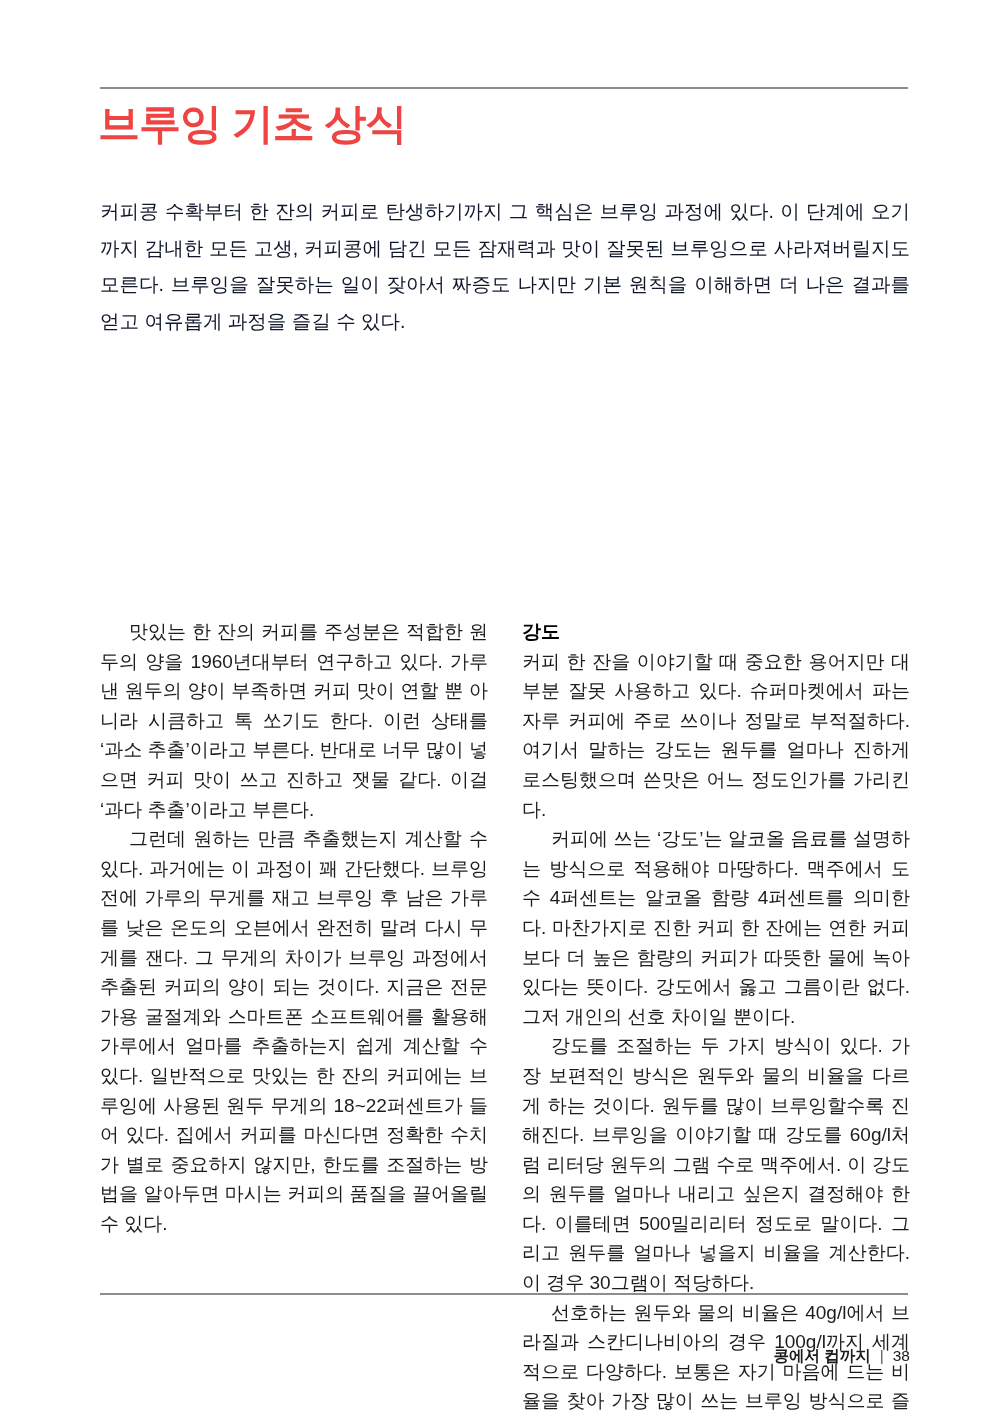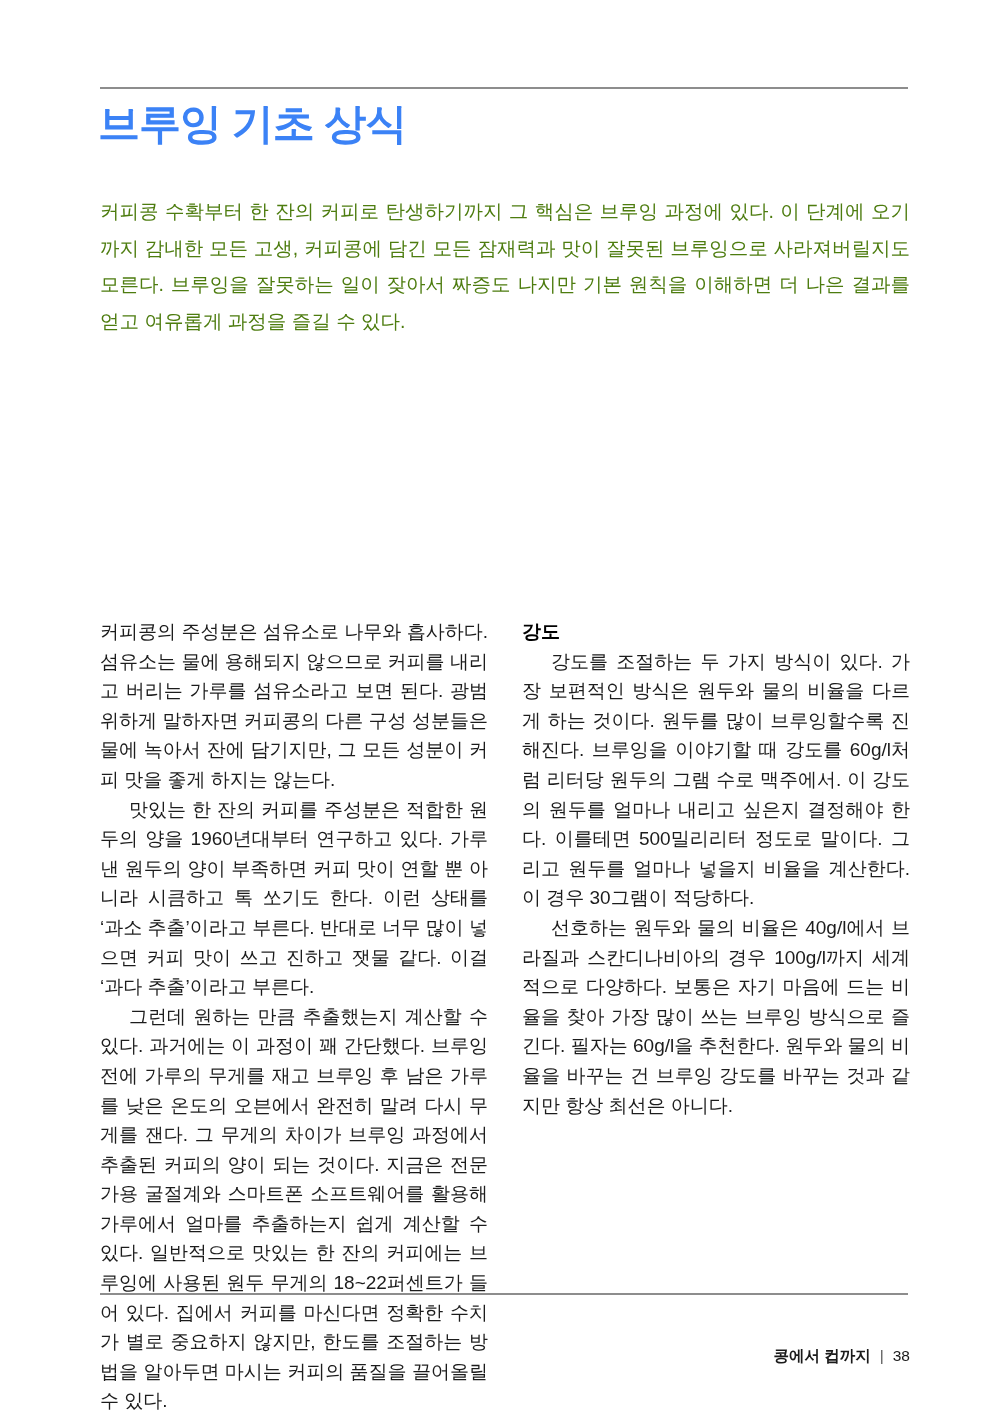--- a/index.html
+++ b/index.html
@@ -27,33 +27,33 @@
   .rule-bottom { top: 1293px; }
 
   .page-title {
     position: absolute;
     left: 98px;
     top: 99px;
     font-size: 42px;
     line-height: 50px;
     font-weight: 700;
     letter-spacing: -1px;
-    color: #3b82f6;
+    color: #ef4444;
   }
 
   .intro {
     position: absolute;
     left: 100px;
     top: 193px;
     width: 810px;
     font-size: 19.5px;
     line-height: 36.5px;
     font-weight: 500;
     text-align: justify;
-    color: #4d7c0f;
+    color: #0f172a;
     word-break: break-all;
   }
 
   .columns {
     position: absolute;
     left: 100px;
     top: 617px;
     width: 810px;
     display: flex;
     gap: 34px;
@@ -95,27 +95,28 @@
 
   <div class="rule rule-top"></div>
 
   <h1 class="page-title">브루잉 기초 상식</h1>
 
   <p class="intro">커피콩 수확부터 한 잔의 커피로 탄생하기까지 그 핵심은 브루잉 과정에 있다. 이 단계에 오기까지 감내한 모든 고생, 커피콩에 담긴 모든 잠재력과 맛이 잘못된 브루잉으로 사라져버릴지도 모른다. 브루잉을 잘못하는 일이 잦아서 짜증도 나지만 기본 원칙을 이해하면 더 나은 결과를 얻고 여유롭게 과정을 즐길 수 있다.</p>
 
   <div class="columns">
 
     <div class="column">
-      <p>커피콩의 주성분은 섬유소로 나무와 흡사하다. 섬유소는 물에 용해되지 않으므로 커피를 내리고 버리는 가루를 섬유소라고 보면 된다. 광범위하게 말하자면 커피콩의 다른 구성 성분들은 물에 녹아서 잔에 담기지만, 그 모든 성분이 커피 맛을 좋게 하지는 않는다.</p>
       <p class="indent">맛있는 한 잔의 커피를 주성분은 적합한 원두의 양을 1960년대부터 연구하고 있다. 가루 낸 원두의 양이 부족하면 커피 맛이 연할 뿐 아니라 시큼하고 톡 쏘기도 한다. 이런 상태를 ‘과소 추출’이라고 부른다. 반대로 너무 많이 넣으면 커피 맛이 쓰고 진하고 잿물 같다. 이걸 ‘과다 추출’이라고 부른다.</p>
       <p class="indent">그런데 원하는 만큼 추출했는지 계산할 수 있다. 과거에는 이 과정이 꽤 간단했다. 브루잉 전에 가루의 무게를 재고 브루잉 후 남은 가루를 낮은 온도의 오븐에서 완전히 말려 다시 무게를 잰다. 그 무게의 차이가 브루잉 과정에서 추출된 커피의 양이 되는 것이다. 지금은 전문가용 굴절계와 스마트폰 소프트웨어를 활용해 가루에서 얼마를 추출하는지 쉽게 계산할 수 있다. 일반적으로 맛있는 한 잔의 커피에는 브루잉에 사용된 원두 무게의 18~22퍼센트가 들어 있다. 집에서 커피를 마신다면 정확한 수치가 별로 중요하지 않지만, 한도를 조절하는 방법을 알아두면 마시는 커피의 품질을 끌어올릴 수 있다.</p>
     </div>
 
     <div class="column">
       <div class="column-heading">강도</div>
+      <p>커피 한 잔을 이야기할 때 중요한 용어지만 대부분 잘못 사용하고 있다. 슈퍼마켓에서 파는 자루 커피에 주로 쓰이나 정말로 부적절하다. 여기서 말하는 강도는 원두를 얼마나 진하게 로스팅했으며 쓴맛은 어느 정도인가를 가리킨다.</p>
+      <p class="indent">커피에 쓰는 ‘강도’는 알코올 음료를 설명하는 방식으로 적용해야 마땅하다. 맥주에서 도수 4퍼센트는 알코올 함량 4퍼센트를 의미한다. 마찬가지로 진한 커피 한 잔에는 연한 커피보다 더 높은 함량의 커피가 따뜻한 물에 녹아 있다는 뜻이다. 강도에서 옳고 그름이란 없다. 그저 개인의 선호 차이일 뿐이다.</p>
       <p class="indent">강도를 조절하는 두 가지 방식이 있다. 가장 보편적인 방식은 원두와 물의 비율을 다르게 하는 것이다. 원두를 많이 브루잉할수록 진해진다. 브루잉을 이야기할 때 강도를 60g/l처럼 리터당 원두의 그램 수로 맥주에서. 이 강도의 원두를 얼마나 내리고 싶은지 결정해야 한다. 이를테면 500밀리리터 정도로 말이다. 그리고 원두를 얼마나 넣을지 비율을 계산한다. 이 경우 30그램이 적당하다.</p>
       <p class="indent">선호하는 원두와 물의 비율은 40g/l에서 브라질과 스칸디나비아의 경우 100g/l까지 세계적으로 다양하다. 보통은 자기 마음에 드는 비율을 찾아 가장 많이 쓰는 브루잉 방식으로 즐긴다. 필자는 60g/l을 추천한다. 원두와 물의 비율을 바꾸는 건 브루잉 강도를 바꾸는 것과 같지만 항상 최선은 아니다.</p>
     </div>
 
   </div>
 
   <div class="rule rule-bottom"></div>
 
   <div class="footer">
     <span class="book-title">콩에서 컵까지</span>

